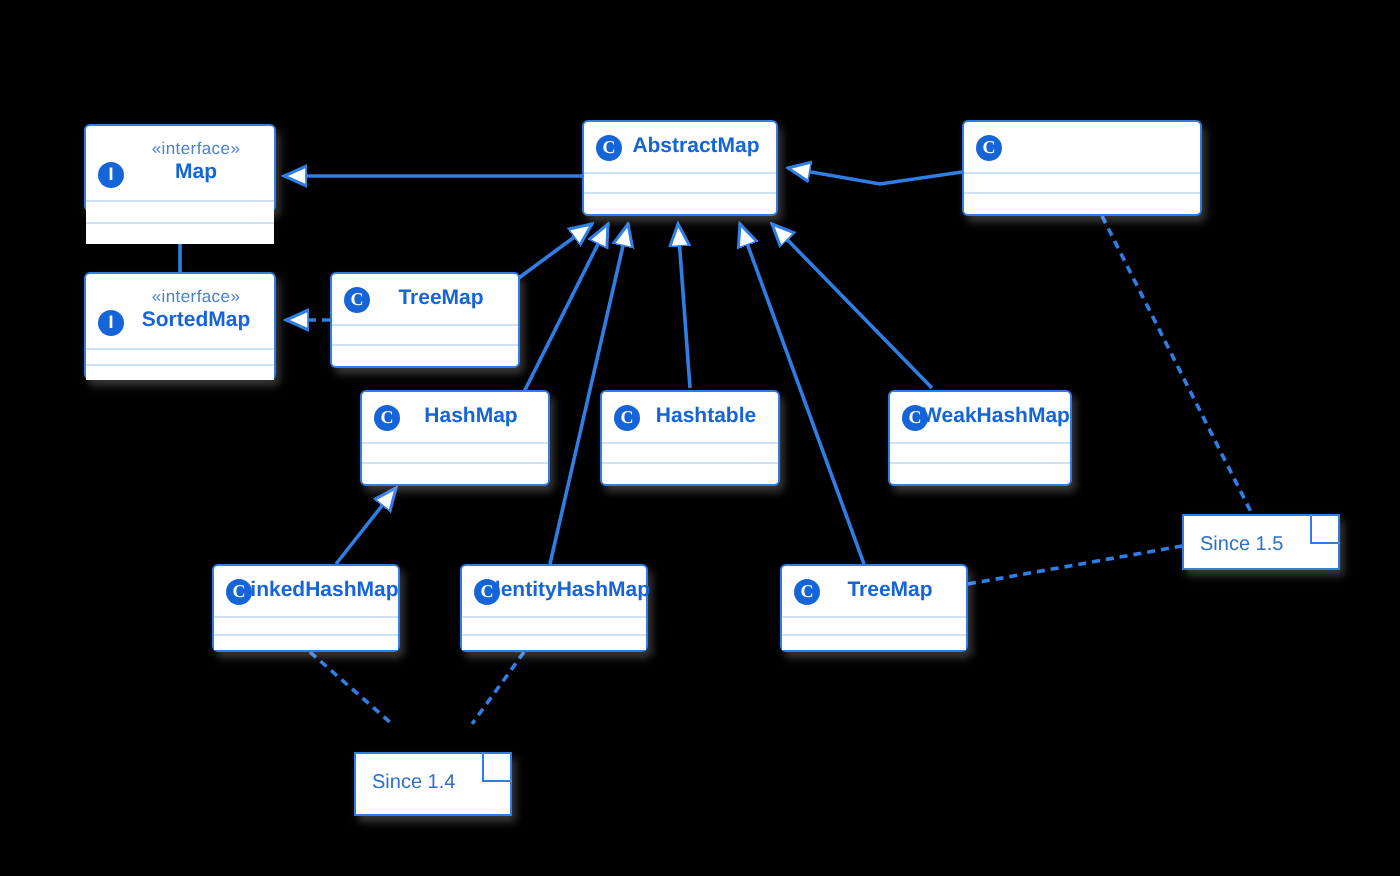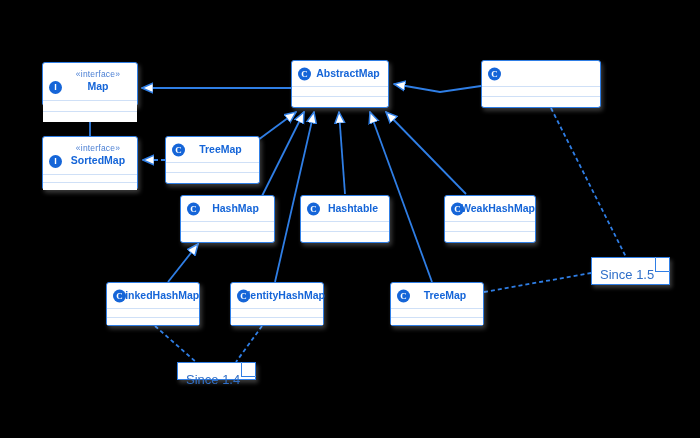--- a/index.html
+++ b/index.html
@@ -126,21 +126,21 @@
     border-top: 1px solid #2f7ee5;
     border-right: 1px solid #2f7ee5;
     box-sizing: border-box;
     clip-path: polygon(100% 0, 100% 100%, 0 0);
     background: #000000;
   }
   .note .ntxt {
     position: absolute;
     left: 8px;
     top: 9px;
-    font-size: 13px;
+    font-size: 10px;
     color: #2f6fc9;
     white-space: nowrap;
   }
 </style>
 </head>
 <body>
 
 <div id="canvas">
 
   <svg id="edges" viewBox="0 0 700 438" xmlns="http://www.w3.org/2000/svg">
@@ -285,18 +285,18 @@
     </div>
     <div class="comp" style="height:9px;"></div>
     <div class="comp last" style="height:7px;"></div>
   </div>
 
   <div class="note" style="left:591px; top:257px; width:79px; height:28px;">
     <span class="fold"></span>
     <span class="ntxt">Since 1.5</span>
   </div>
 
-  <div class="note" style="left:177px; top:362px; width:79px; height:18px;text-decoration:underline;">
+  <div class="note" style="left:177px; top:376px; width:79px; height:32px;text-decoration:underline;">
     <span class="fold"></span>
     <span class="ntxt">Since 1.4</span>
   </div>
 
 </div>
 
 </body></html>

